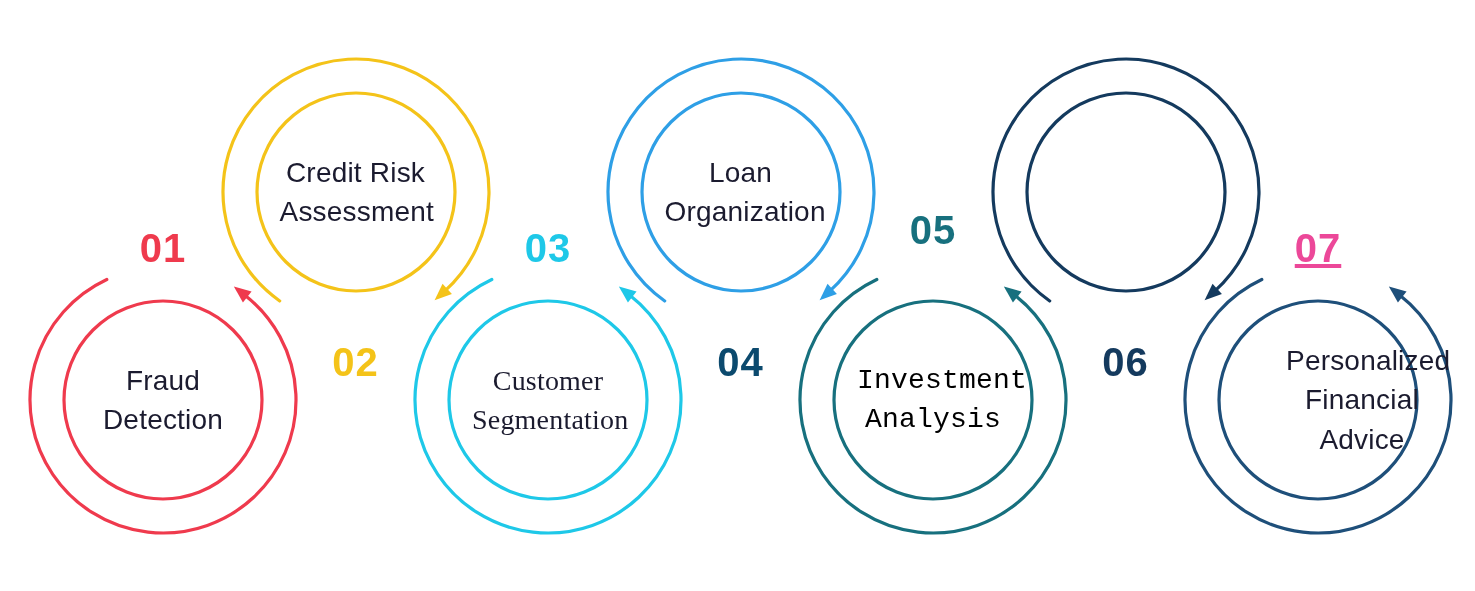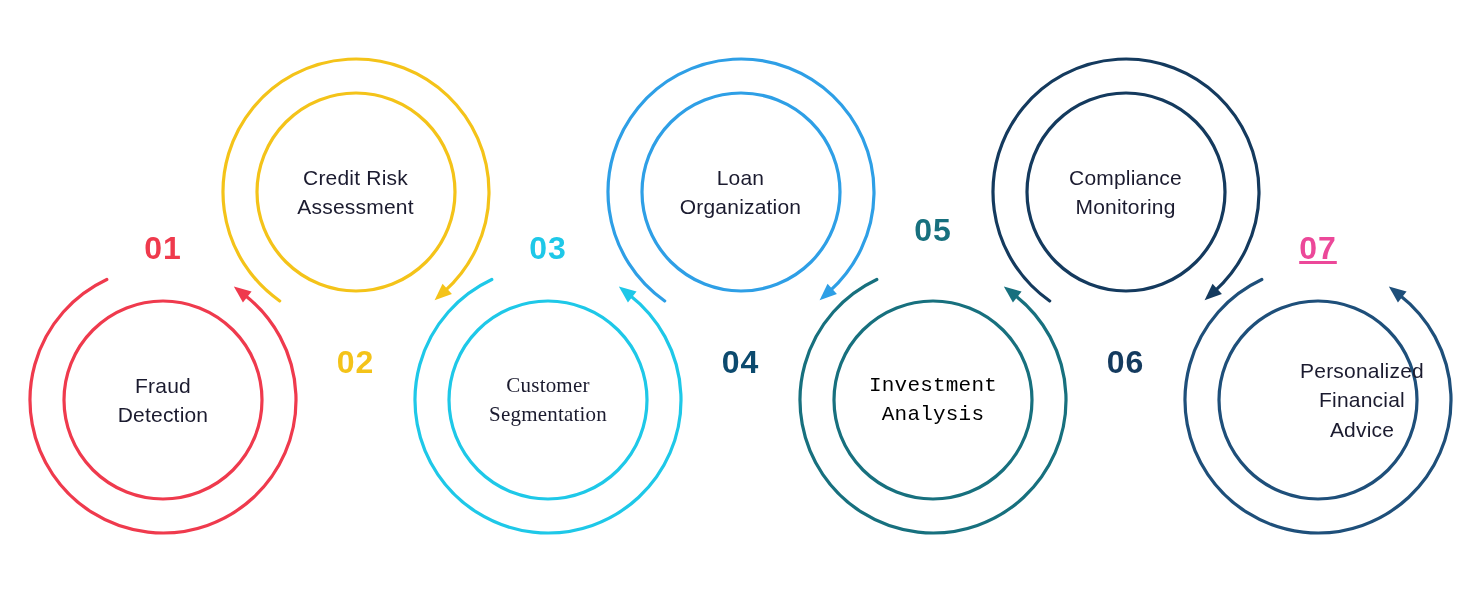--- a/index.html
+++ b/index.html
@@ -17,35 +17,35 @@
     position: absolute;
     pointer-events: none;
   }
   .step-label {
     position: absolute;
     display: flex;
     align-items: center;
     justify-content: center;
     text-align: center;
     color: #1b1b2f;
-    font-size: 21px;
+    font-size: 28px;
     line-height: 1.4;
     font-weight: 400;
     letter-spacing: 0.2px;
   }
   .step-label span {
     display: inline-block;
     max-width: 152px;
   }
   .step-number {
     position: absolute;
     display: flex;
     align-items: center;
     justify-content: center;
-    font-size: 32px;
+    font-size: 40px;
     font-weight: 700;
     letter-spacing: 1px;
   }
 </style>
 </head>
 <body>
 
 <div class="board" style="width: 1475px; height: 591px; background: rgb(255, 255, 255);">
     <svg class="step-svg" width="340" height="340" viewBox="0 0 340 340" style="left: -7px; top: 230px;">
       <circle cx="170" cy="170" r="99" fill="none" stroke="#ef3a4d" stroke-width="3.2"></circle>
@@ -90,23 +90,20 @@
     </svg>
     <div class="step-label" style="left: 843px; top: 325px; width: 180px; height: 150px; color: #000000; font-family: Liberation Mono, monospace;">
       <span>Investment Analysis</span>
     </div>
     <div class="step-number" style="left: 873px; top: 202px; width: 120px; height: 56px; color: rgb(23, 112, 126);">05</div>
     <svg class="step-svg" width="340" height="340" viewBox="0 0 340 340" style="left: 955.5px; top: 22px;">
       <circle cx="170" cy="170" r="99" fill="none" stroke="#143a5e" stroke-width="3.2"></circle>
       <path d="M 93.71 278.95 A 133 133 0 1 1 258.99 268.84" fill="none" stroke="#143a5e" stroke-width="3.2" stroke-linecap="round"></path>
       <polygon points="248.59,278.21 256.54,261.63 265.91,272.03" fill="#143a5e"></polygon>
     </svg>
-    <div class="step-label" style="left: 1035.5px; top: 117px; width: 180px; height: 150px; color: rgb(27, 27, 47);">
-      <span>Compliance Monitoring</span>
-    </div>
     <div class="step-number" style="left: 1065.5px; top: 334px; width: 120px; height: 56px; color: rgb(20, 58, 94);">06</div>
     <svg class="step-svg" width="340" height="340" viewBox="0 0 340 340" style="left: 1148px; top: 230px;">
       <circle cx="170" cy="170" r="99" fill="none" stroke="#1e4f7a" stroke-width="3.2"></circle>
       <path d="M 113.79 49.46 A 133 133 0 1 0 251.88 65.19" fill="none" stroke="#1e4f7a" stroke-width="3.2" stroke-linecap="round"></path>
       <polygon points="240.85,56.58 258.56,61.53 249.94,72.56" fill="#1e4f7a"></polygon>
     </svg>
     <div class="step-label" style="left: 1272px; top: 325px; width: 180px; height: 150px; color: rgb(27, 27, 47);">
       <span>Personalized Financial Advice</span>
     </div>
     <div class="step-number" style="left: 1258px; top: 220px; width: 120px; height: 56px; color: #ec4899; text-decoration: underline;">07</div>

